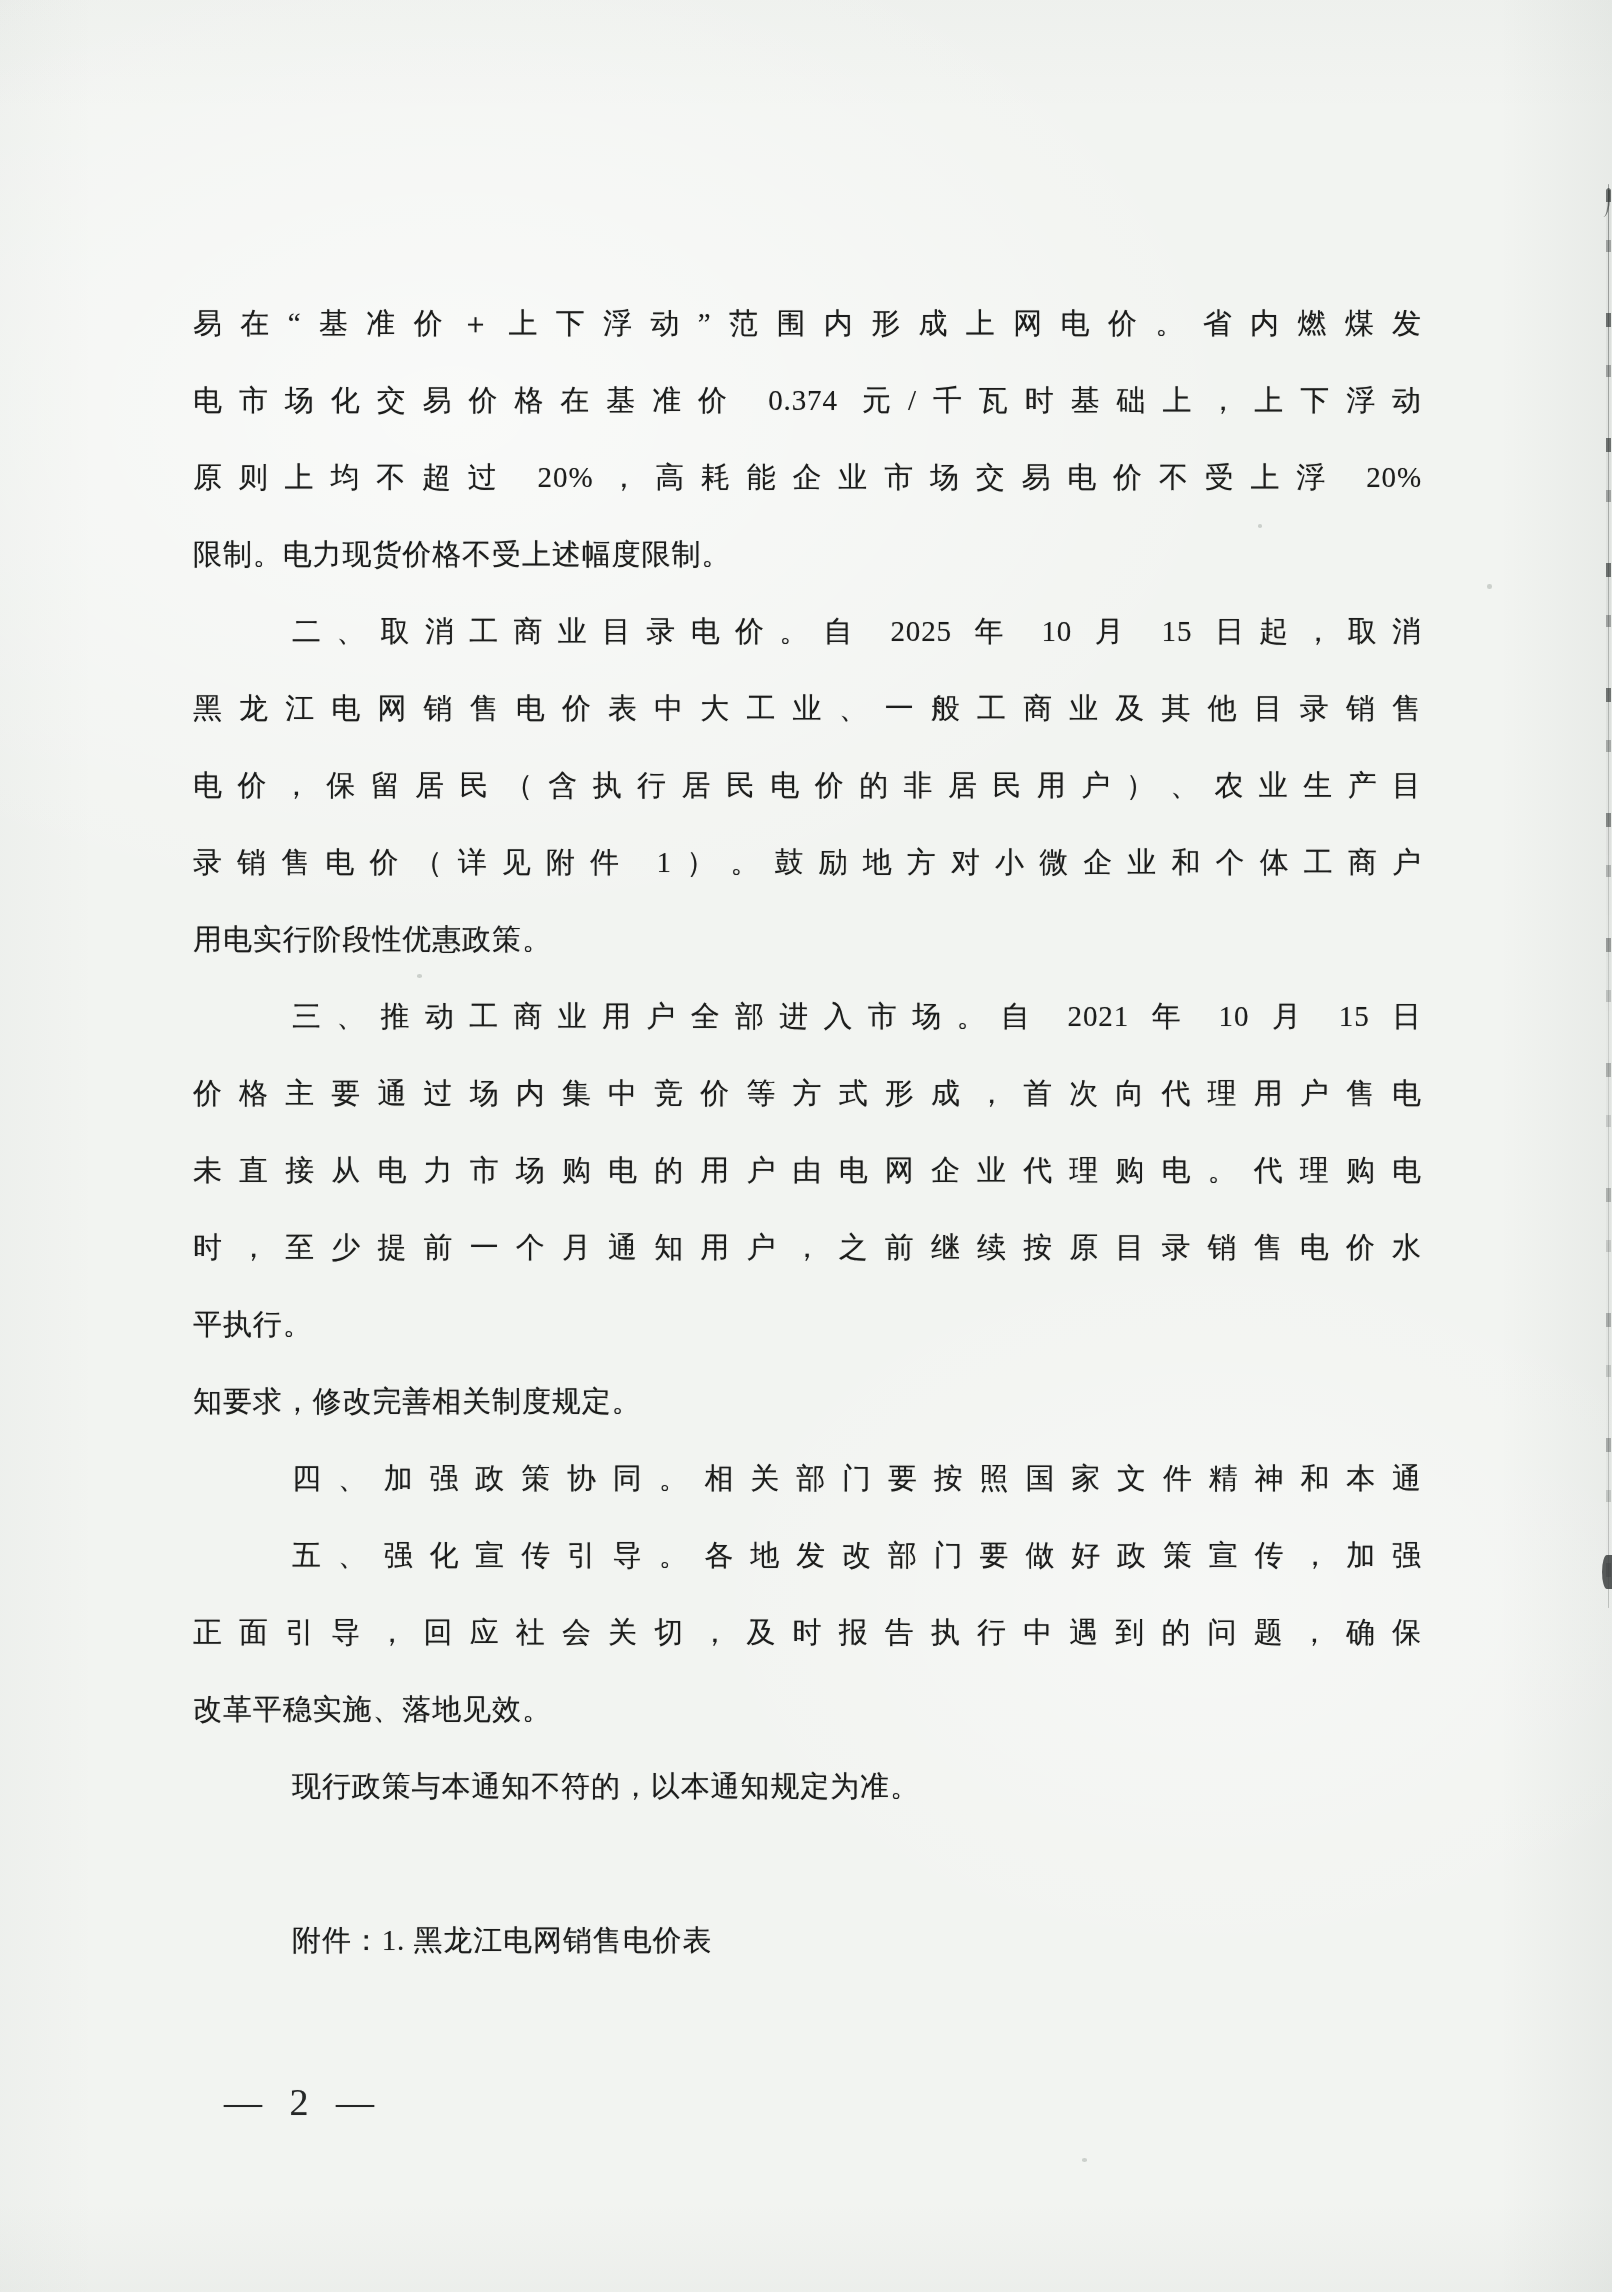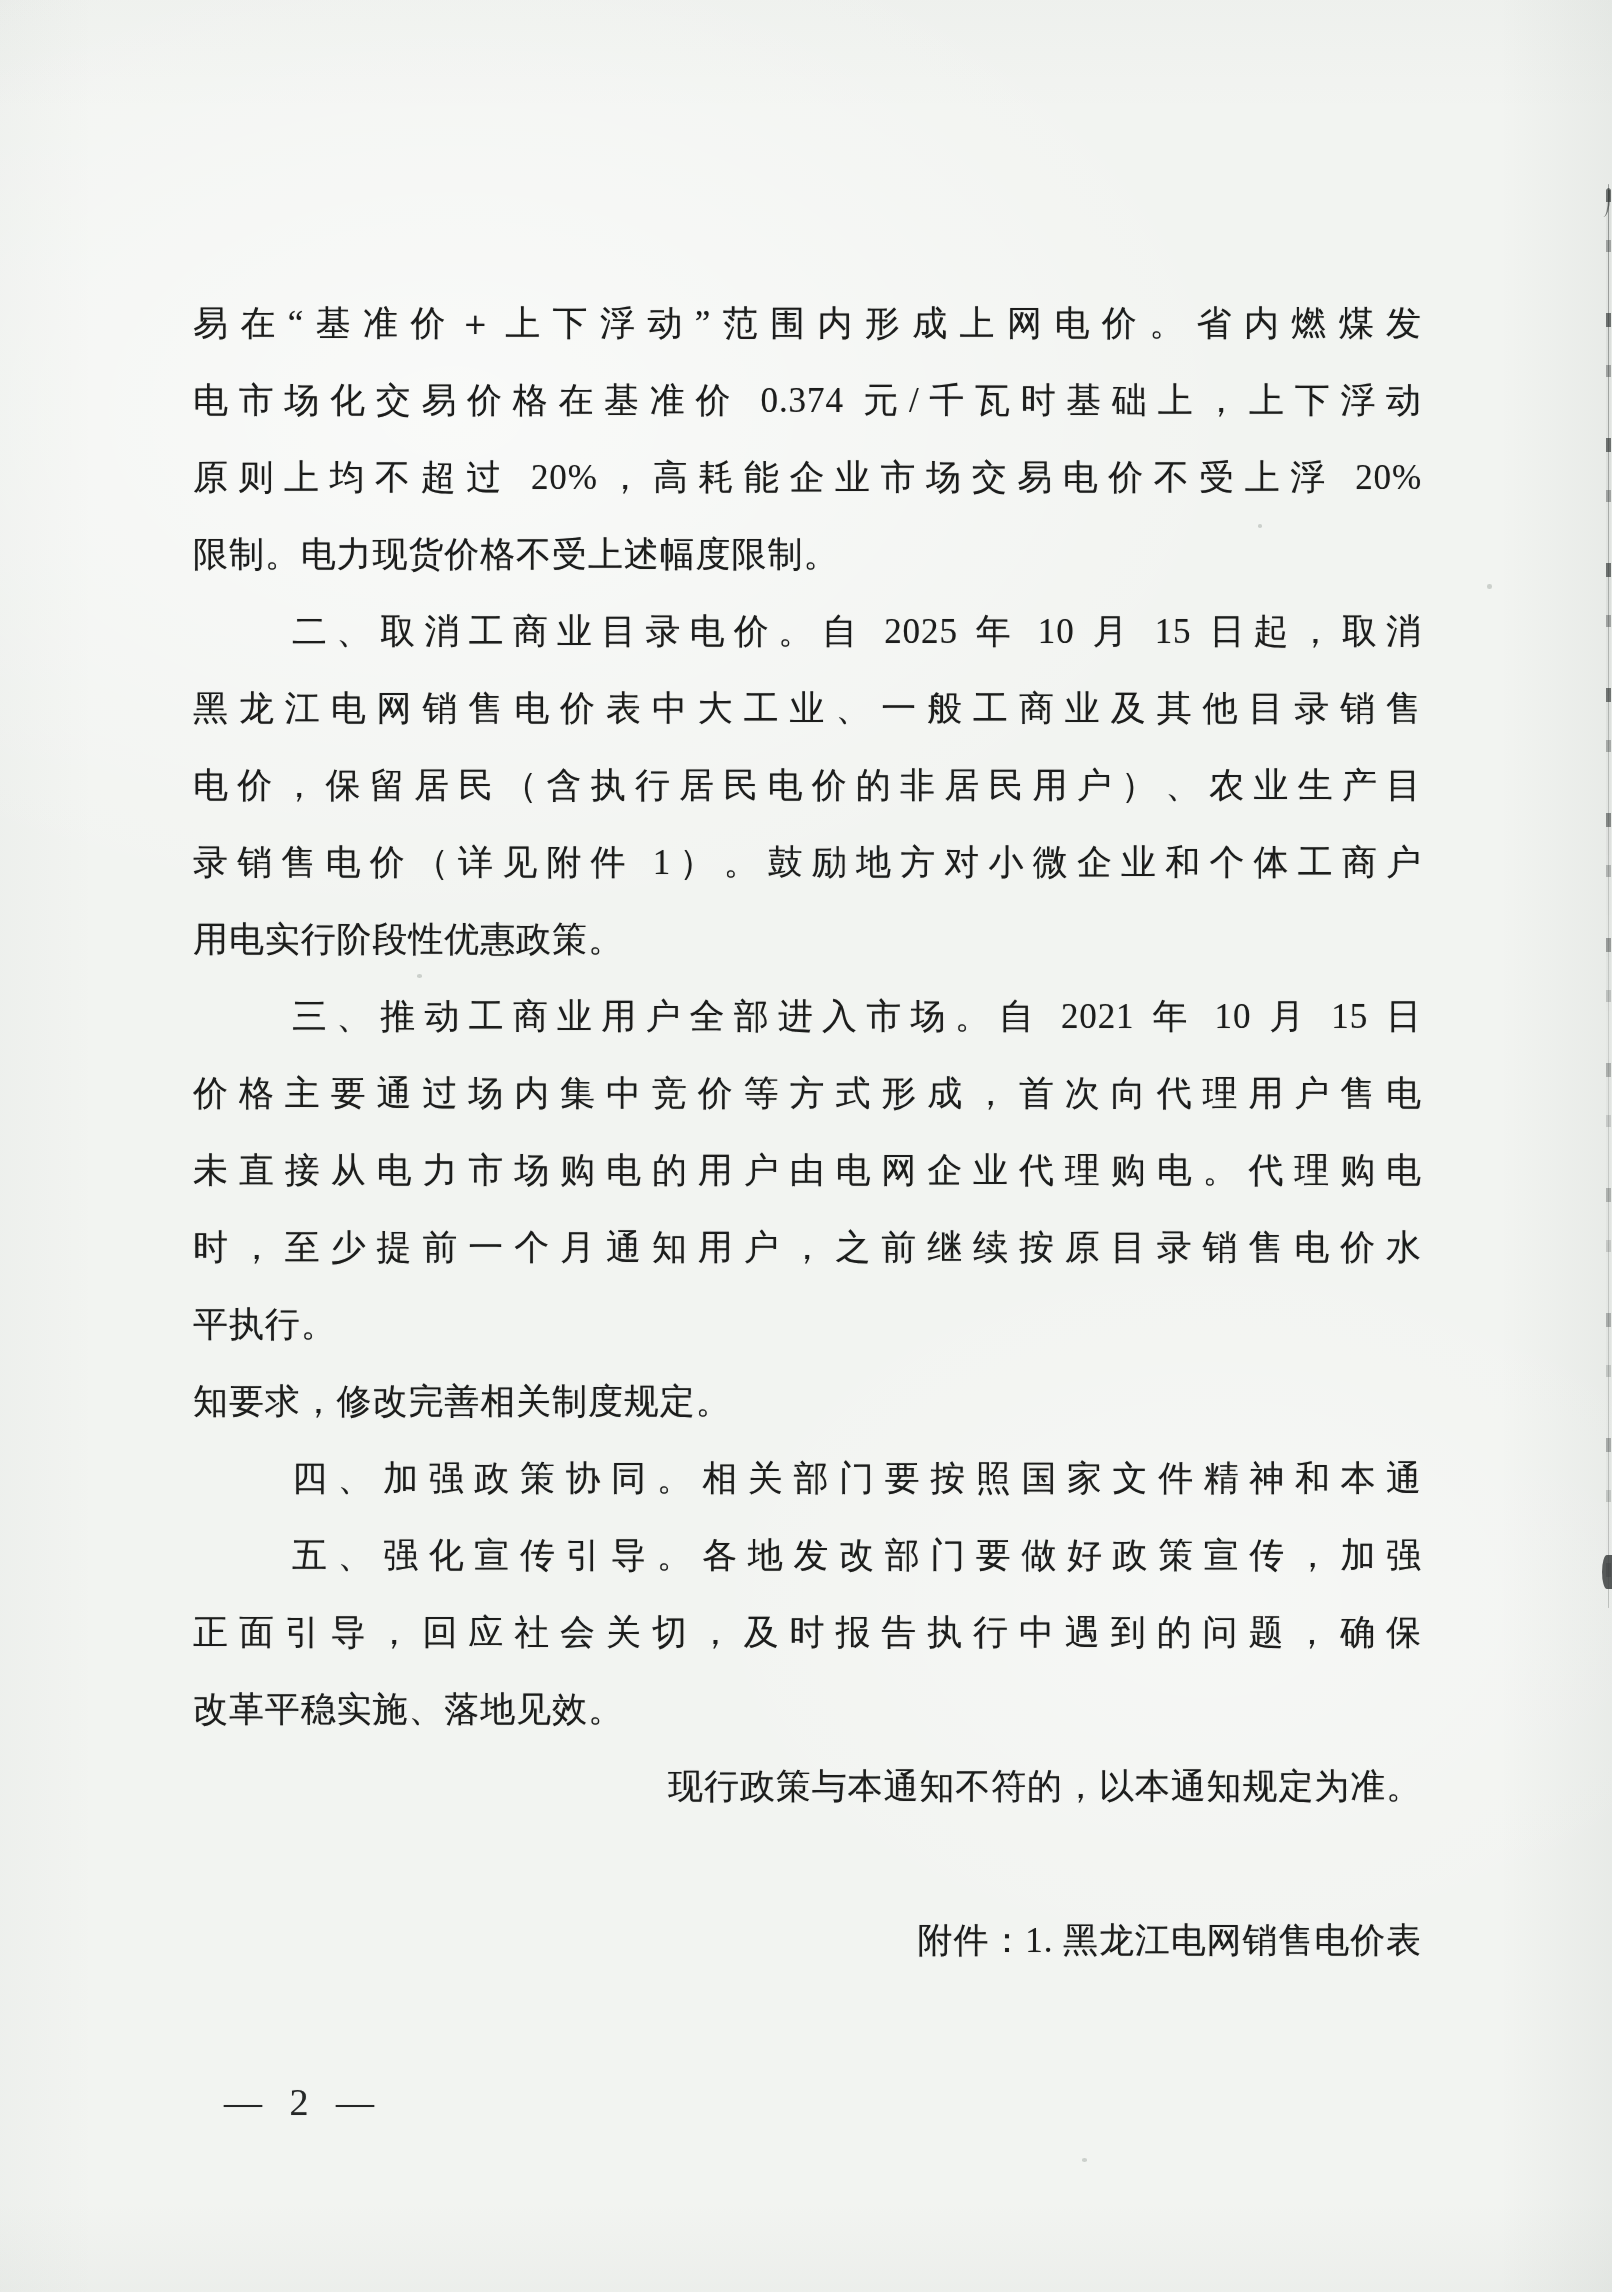--- a/index.html
+++ b/index.html
@@ -26,34 +26,33 @@
   
   .body-text {
     position: absolute;
     left: 193px;
     top: 285px;
     width: 1229px;
   }
   .line {
     height: 77px;
     line-height: 77px;
-    font-size: 35px;
+    font-size: 29px;
     letter-spacing: 0.9px;
     white-space: normal;
     overflow: hidden;
     text-shadow: 0 0 0.9px rgba(25,25,25,0.40);
   }
   .line.full {
     text-align: justify;
     text-align-last: justify;
     text-justify: inter-character;
   }
   .line.indent {
     text-indent: 99px;
-    text-align: right;
   }
   .line.attachment {
     margin-top: 77px;
   }
 
   
   .page-number {
     position: absolute;
     left: 224px;
     top: 2064px;

